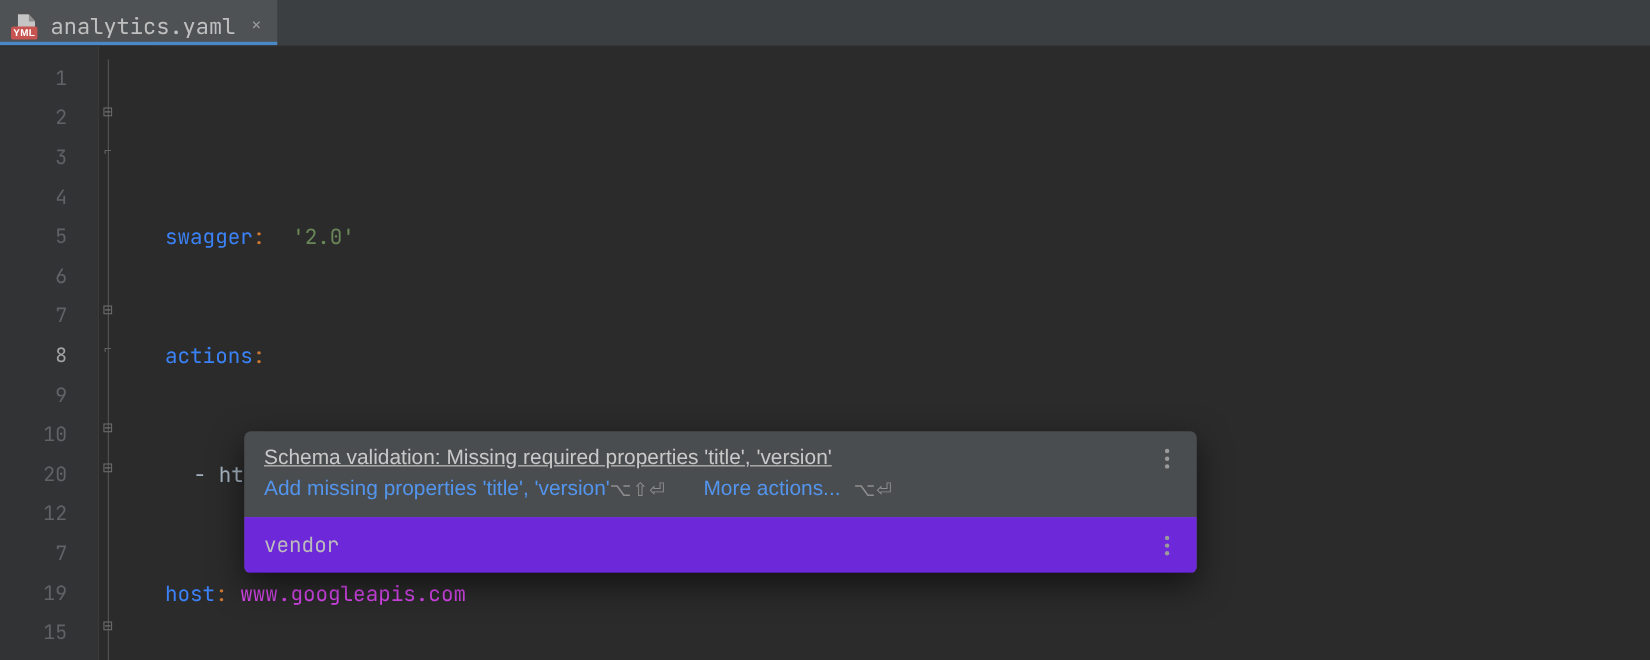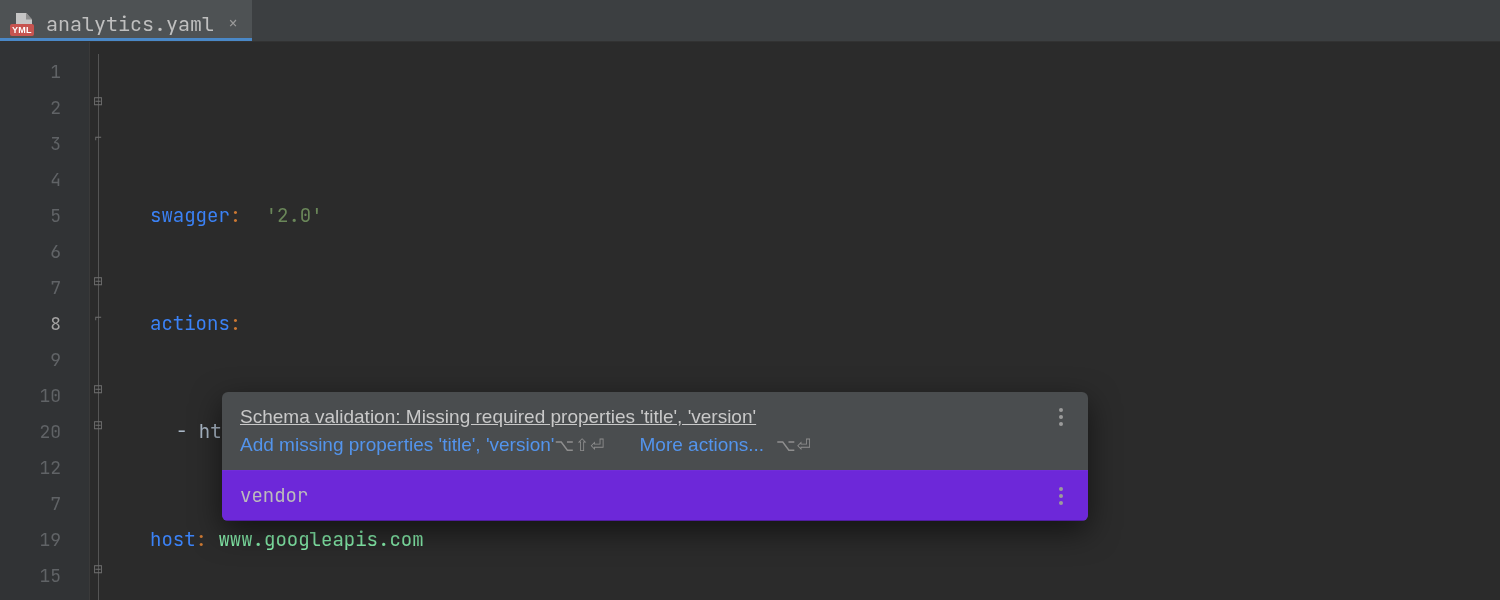--- a/index.html
+++ b/index.html
@@ -98,21 +98,21 @@
     padding-top:12px;
     line-height:36px;
     white-space:pre;
   }
   .ln{height:36px;display:flex;align-items:center;}
   .i1{padding-left:10px;}
   .i2{padding-left:36px;}
 
   .key{color:#3b82f6;}
   .str{color:#6a8759;margin-left:13px;}
-  .val{color:#86efac;}
+  .val{color:#d946ef;}
   .colon{color:#cc7832;}
   .dash{color:#a9b7c6;}
   .hl-line{
     position:absolute;left:0;right:0;height:36px;background:#323232;z-index:-1;
   }
 
   
   .popup{
     position:absolute;
     left:222px; top:350px;

